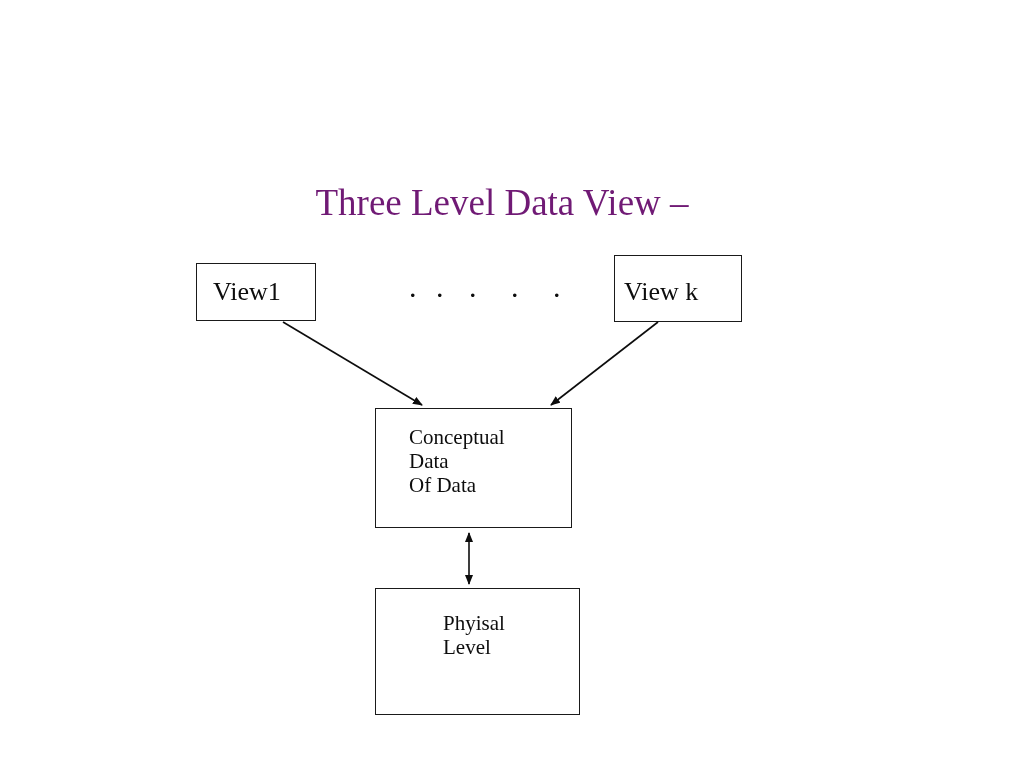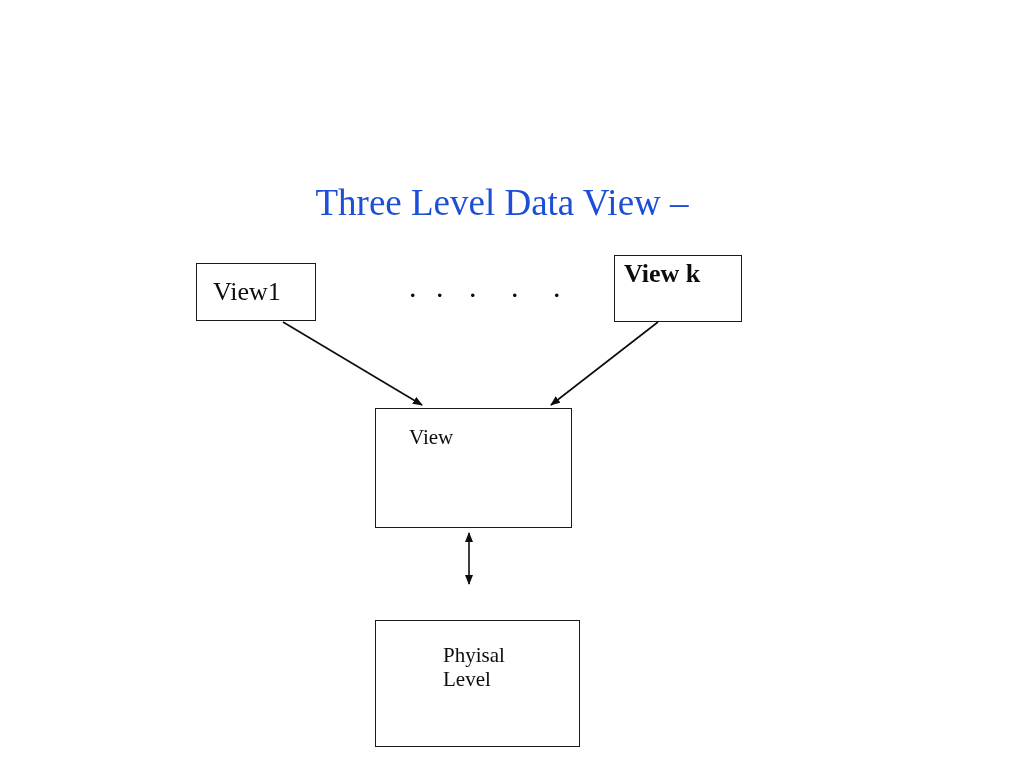--- a/index.html
+++ b/index.html
@@ -17,52 +17,51 @@
     overflow: hidden;
   }
   .title {
     position: absolute;
     top: 80px;
     left: 0;
     width: 1004px;
     text-align: center;
     font-size: 37px;
     line-height: 49px;
-    color: #1d4ed8;
+    color: #701a75;
     white-space: pre;
   }
   .box {
     position: absolute;
     box-sizing: border-box;
     border: 1px solid #1a1a1a;
     background: #ffffff;
   }
   .box-view1 {
     left: 196px; top: 263px; width: 120px; height: 58px;
     display: flex; align-items: center;
     padding-left: 16px;
   }
   .box-viewk {
     left: 614px; top: 255px; width: 128px; height: 67px;
-    display: flex; align-items: flex-start;
-    padding-left: 9px; padding-top: 6px; font-weight: bold;
+    display: flex; align-items: center;
+    padding-left: 9px; padding-top: 6px;
   }
   .box-label {
     font-size: 26px;
     line-height: 24px;
     color: #0d0d0d;
   }
   .box-conceptual {
     left: 375px; top: 408px; width: 197px; height: 120px;
     padding: 16px 0 0 33px;
   }
   .box-physical {
     left: 375px; top: 588px; width: 205px; height: 127px;
     padding: 22px 0 0 67px;
-    margin-top: 32px;
   }
   .box-line {
     font-size: 21px;
     line-height: 24px;
     color: #0d0d0d;
   }
   .ellipsis-dot {
     position: absolute;
     top: 272px;
     font-size: 30px;
@@ -103,21 +102,23 @@
   <span class="ellipsis-dot dot-2">.</span>
   <span class="ellipsis-dot dot-3">.</span>
   <span class="ellipsis-dot dot-4">.</span>
   <span class="ellipsis-dot dot-5">.</span>
 
   <div class="box box-viewk">
     <span class="box-label">View k</span>
   </div>
 
   <div class="box box-conceptual">
-    <div class="box-line">View</div>
+    <div class="box-line">Conceptual</div>
+    <div class="box-line">Data</div>
+    <div class="box-line">Of Data</div>
   </div>
 
   <div class="box box-physical">
     <div class="box-line">Phyisal</div>
     <div class="box-line">Level</div>
   </div>
 
   <svg class="arrow-layer" viewBox="0 0 1024 768" xmlns="http://www.w3.org/2000/svg">
     <defs>
       <marker id="ah" markerUnits="userSpaceOnUse" markerWidth="12" markerHeight="9" refX="9" refY="4" orient="auto">

